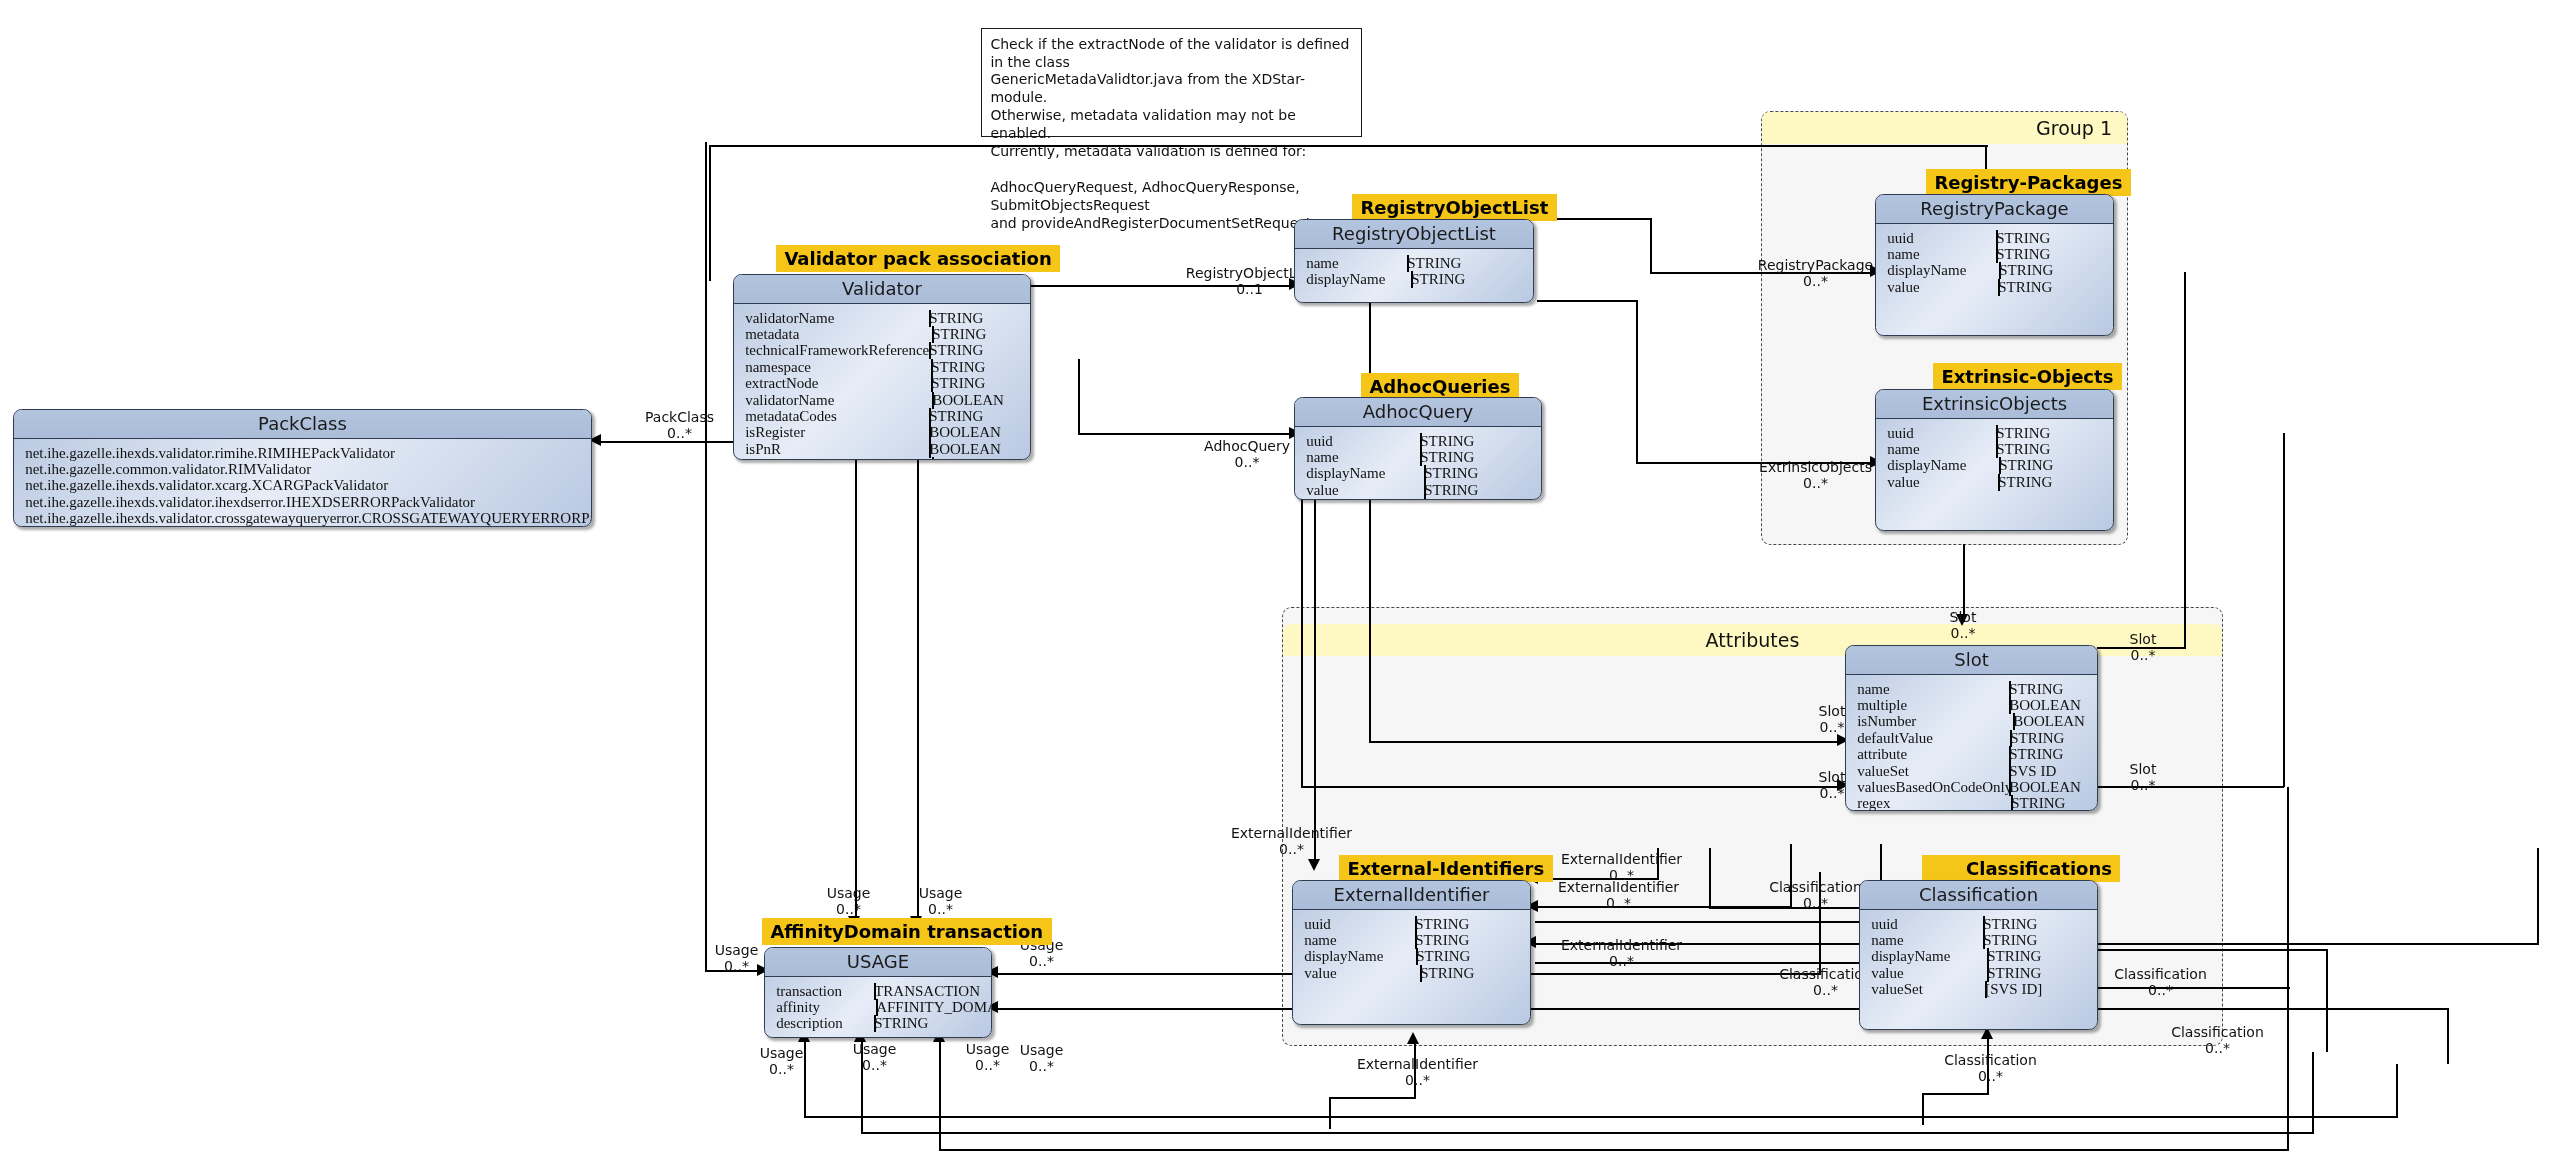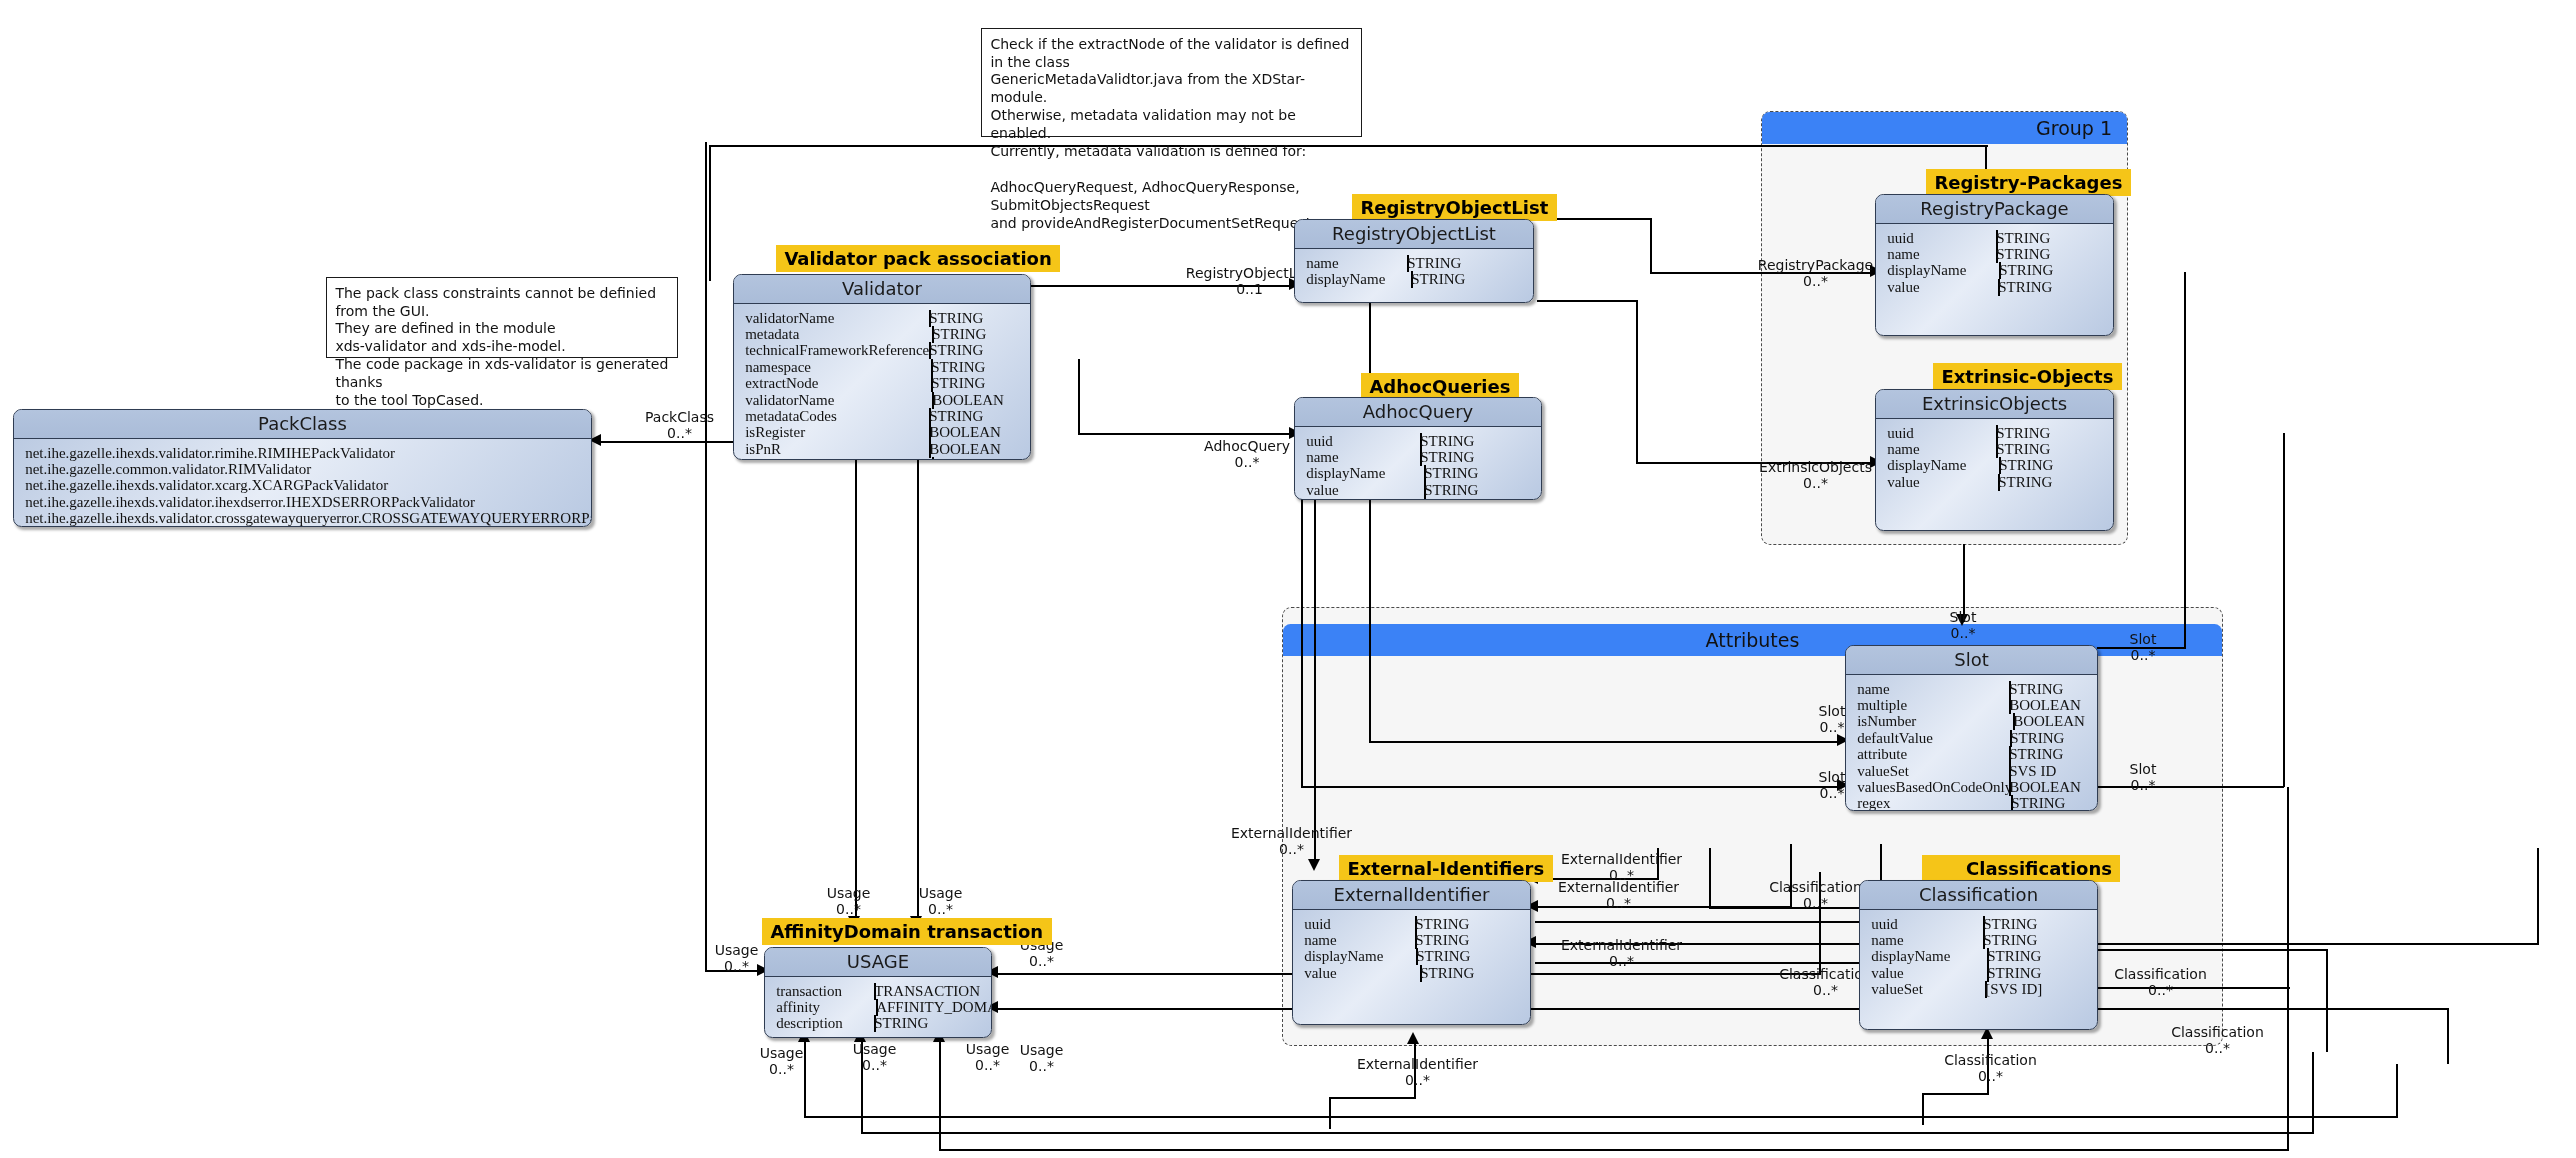--- a/index.html
+++ b/index.html
@@ -25,21 +25,21 @@
   
   .note{position:absolute;background:#fff;border:1.5px solid #1a1a1a;
         font-size:14px;line-height:1.28;color:#111;padding:6.6px 8.4px;box-sizing:border-box;
         white-space:pre-wrap;}
 
   
   .group{position:absolute;border:1.9px dashed #4a4a4a;border-radius:9.4px;
          background:#f6f6f6;box-sizing:border-box;}
   .group .gtitle{position:absolute;top:0;left:0;right:0;height:32px;line-height:32px;
                  text-align:right;padding-right:15px;font-size:19px;color:#111;
-                 background:#3b82f6;border-radius:7.5px 7.5px 0 0;box-sizing:border-box;}
+                 background:#fef9c3;border-radius:7.5px 7.5px 0 0;box-sizing:border-box;}
 
   
   .h,.v{position:absolute;background:#000;}
   .h{height:1.5px;}
   .v{width:1.5px;}
   .arr{position:absolute;width:0;height:0;}
   .arr.r{border-top:6.6px solid transparent;border-bottom:6.6px solid transparent;border-left:12.2px solid #000;}
   .arr.l{border-top:6.6px solid transparent;border-bottom:6.6px solid transparent;border-right:12.2px solid #000;}
   .arr.d{border-left:6.6px solid transparent;border-right:6.6px solid transparent;border-top:12.2px solid #000;}
   .arr.u{border-left:6.6px solid transparent;border-right:6.6px solid transparent;border-bottom:12.2px solid #000;}
@@ -260,25 +260,20 @@
   </div>
 
   <div class="note" style="left:981px;top:15px;width:381px;height:109px;margin-top:13px;">Check if the extractNode of the validator is defined in the class
 GenericMetadaValidtor.java from the XDStar-module.
 Otherwise, metadata validation may not be enabled.
 Currently, metadata validation is defined for:
 
 AdhocQueryRequest, AdhocQueryResponse, SubmitObjectsRequest
 and provideAndRegisterDocumentSetRequest</div>
 
-  <div class="note" style="left:326px;top:277px;width:352px;height:81px;">The pack class constraints cannot be definied from the GUI.
-They are defined in the module
-xds-validator and xds-ihe-model.
-The code package in xds-validator is generated thanks
-to the tool TopCased.</div>
 
 
   <div class="tag" style="left:776px;top:245px;">Validator pack association</div>
   <div class="tag" style="left:1352px;top:194px;">RegistryObjectList</div>
   <div class="tag" style="left:1361px;top:373px;">AdhocQueries</div>
   <div class="tag" style="left:1926px;top:169px;">Registry-Packages</div>
   <div class="tag" style="left:1933px;top:363px;">Extrinsic-Objects</div>
   <div class="tag" style="left:1339px;top:855px;">External-Identifiers</div>
   <div class="tag" style="left:1922px;top:855px;padding-left:44px;">Classifications</div>
   <div class="tag" style="left:762px;top:918px;">AffinityDomain transaction</div>

